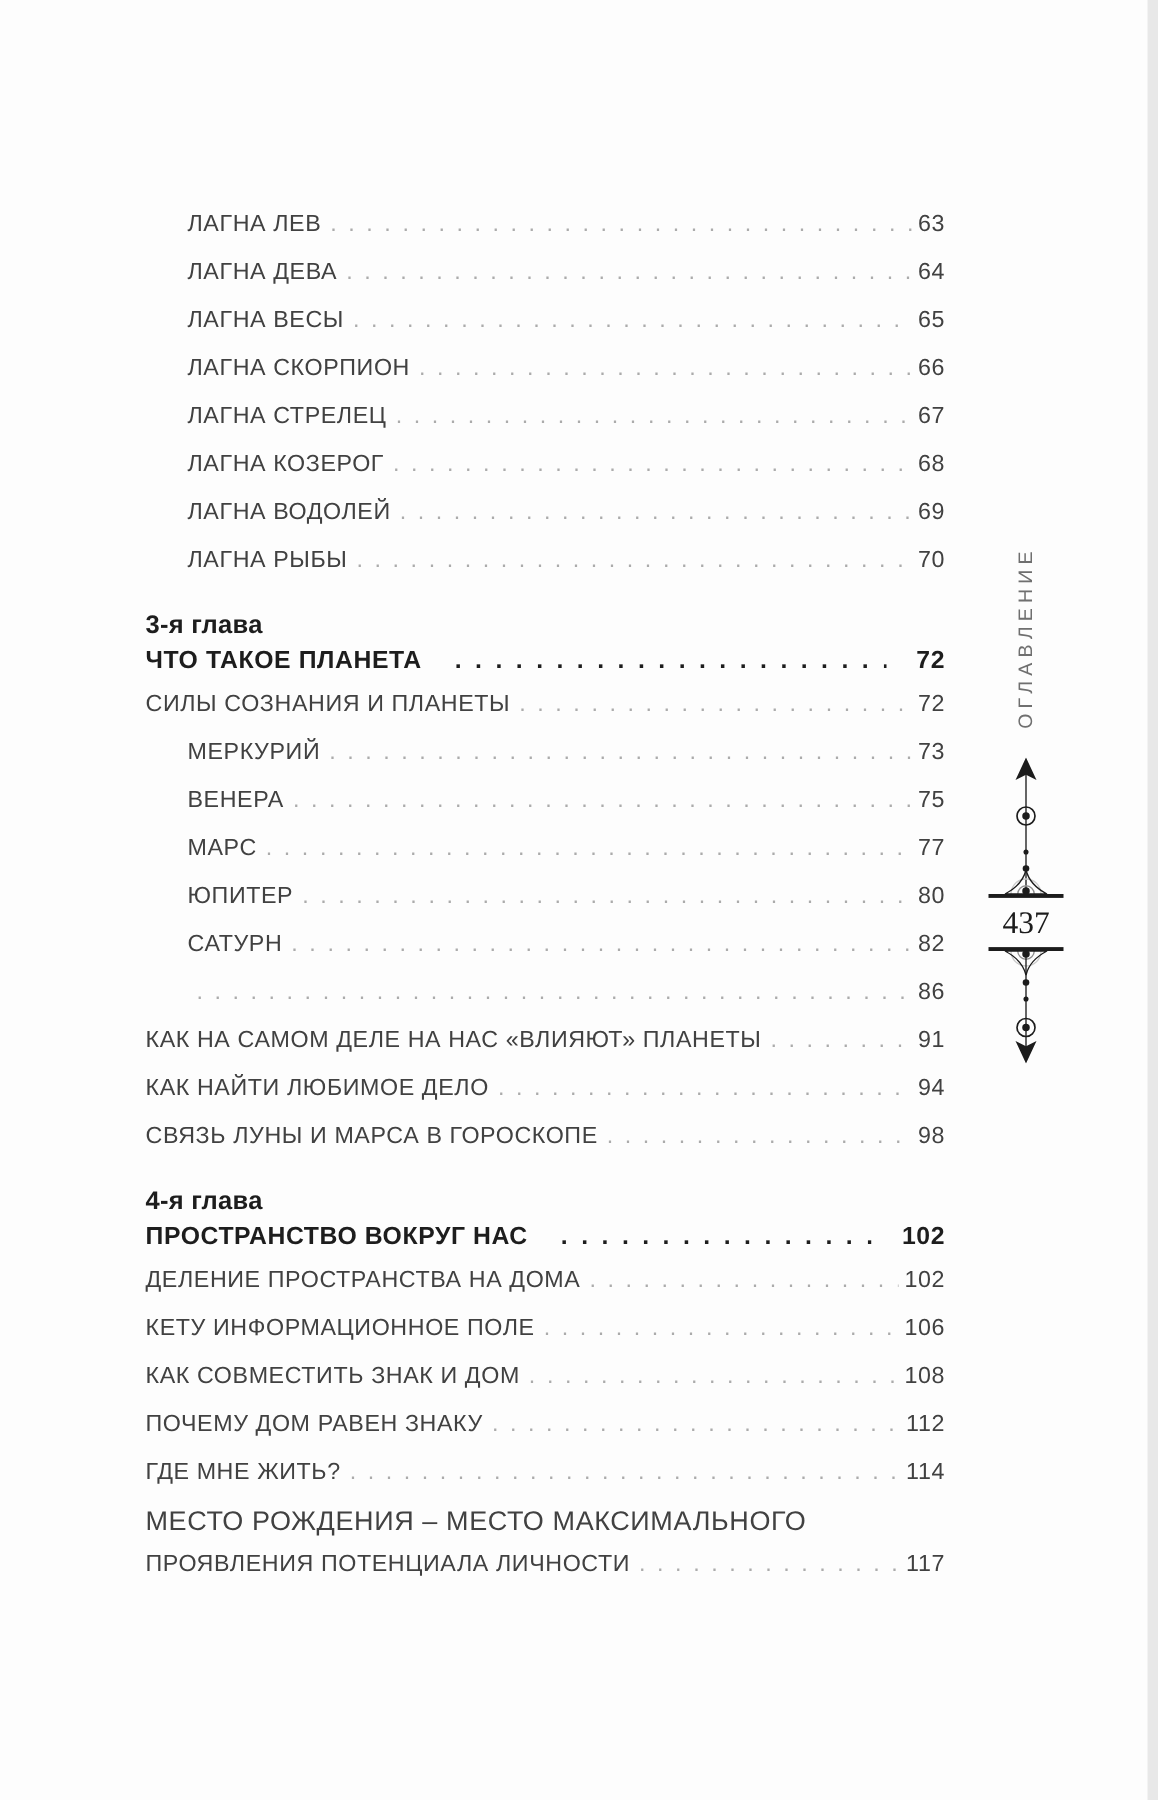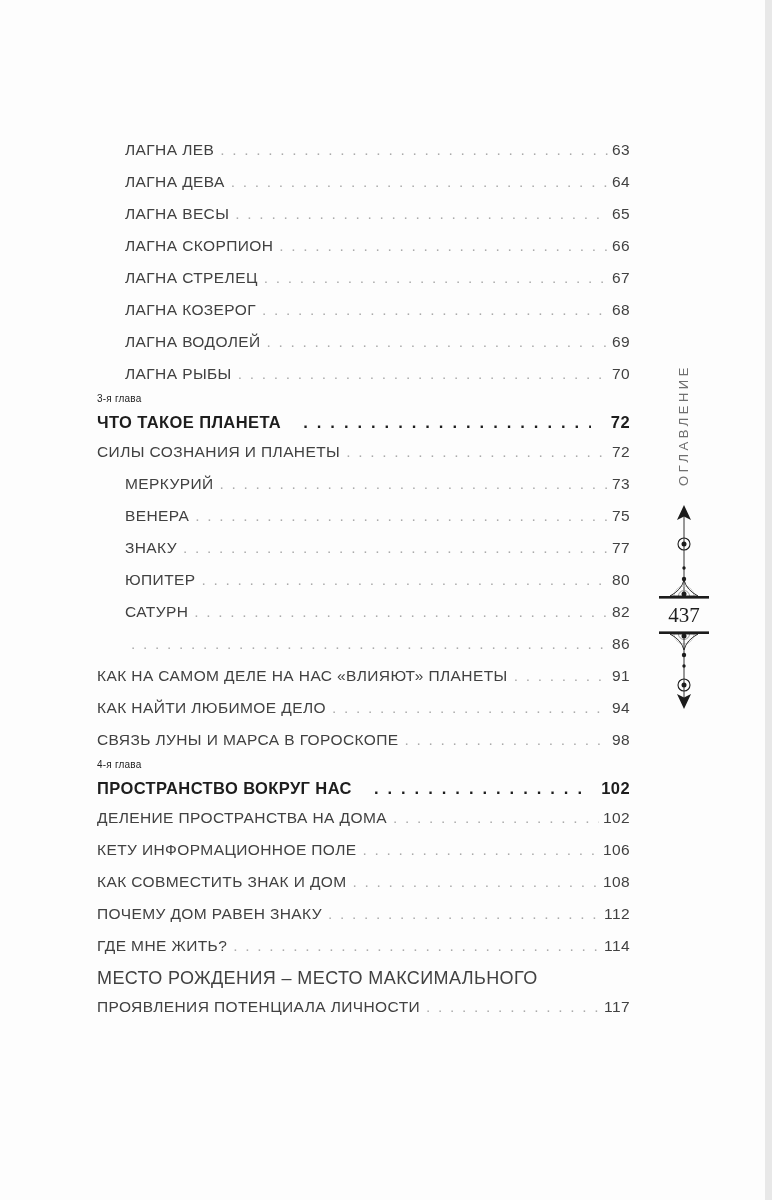--- a/index.html
+++ b/index.html
@@ -48,23 +48,24 @@
     overflow:hidden;
     white-space:nowrap;
     color:var(--leader);
     letter-spacing:1.7px;
     margin-left:6px;
     margin-right:4px;
   }
   .pg{white-space:nowrap;}
   
   .ch-label{
+    margin-top:18px;
     line-height:18px;
-    font-size:10px;
-    font-weight:400;
+    font-size:17px;
+    font-weight:700;
     color:var(--ink_bold);
     letter-spacing:0.2px;
   }
   .row.bold .rowline{
     line-height:28px;
     font-weight:700;
     font-size:16.5px;
     color:var(--ink_bold);
     gap:16px;
   }
@@ -190,21 +191,21 @@
         </div>
         <div class="row indent">
           <div class="rowline">
             <span class="lbl">ВЕНЕРА</span>
             <span class="dots">. . . . . . . . . . . . . . . . . . . . . . . . . . . . . . . . . . . . . . . . . . . . . . . . . . . . . . . . . . . . . . . . . . . . . . . . . . . . . . . . . . . . . . . . . . . . . . . . . . . . . . . . . . . . . . . . . . . . . . . . . . . . . . . . . . . . . . . . . . . . . . . . . . . . . . </span>
             <span class="pg">75</span>
           </div>
         </div>
         <div class="row indent">
           <div class="rowline">
-            <span class="lbl">ЗНАКУ</span>
+            <span class="lbl">МАРС</span>
             <span class="dots">. . . . . . . . . . . . . . . . . . . . . . . . . . . . . . . . . . . . . . . . . . . . . . . . . . . . . . . . . . . . . . . . . . . . . . . . . . . . . . . . . . . . . . . . . . . . . . . . . . . . . . . . . . . . . . . . . . . . . . . . . . . . . . . . . . . . . . . . . . . . . . . . . . . . . . </span>
             <span class="pg">77</span>
           </div>
         </div>
         <div class="row indent">
           <div class="rowline">
             <span class="lbl">ЮПИТЕР</span>
             <span class="dots">. . . . . . . . . . . . . . . . . . . . . . . . . . . . . . . . . . . . . . . . . . . . . . . . . . . . . . . . . . . . . . . . . . . . . . . . . . . . . . . . . . . . . . . . . . . . . . . . . . . . . . . . . . . . . . . . . . . . . . . . . . . . . . . . . . . . . . . . . . . . . . . . . . . . . . </span>
             <span class="pg">80</span>
           </div>

